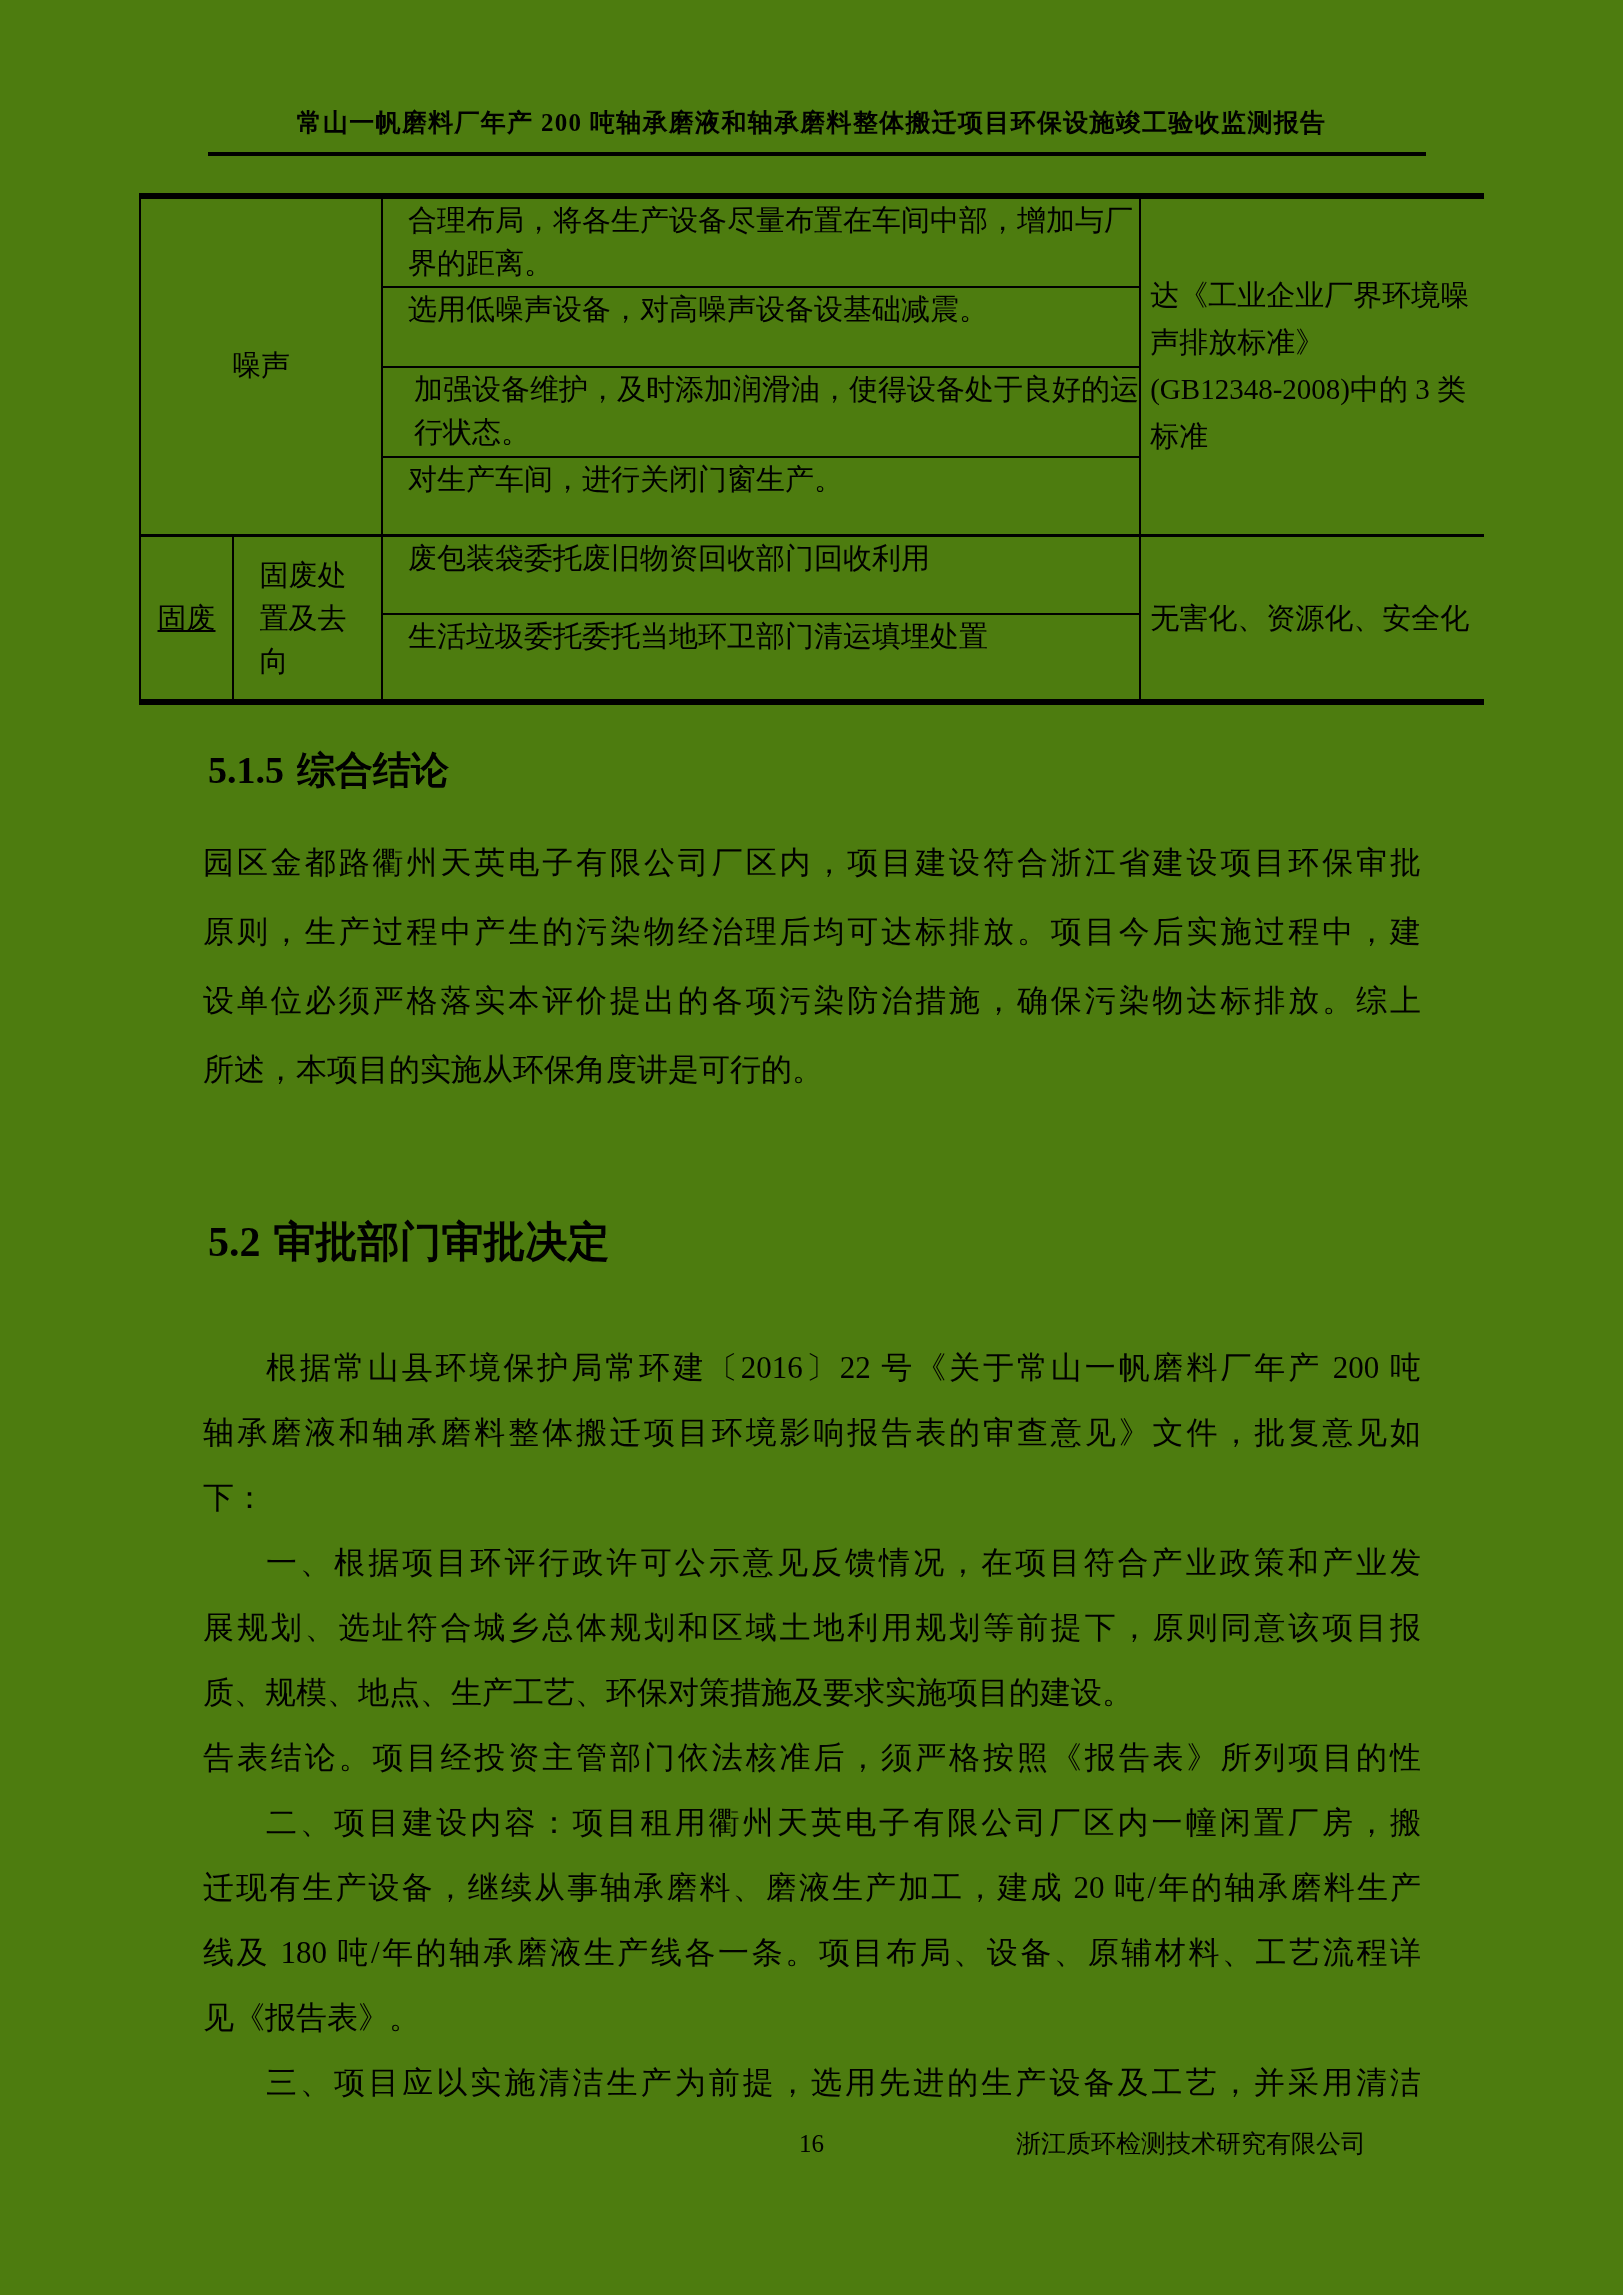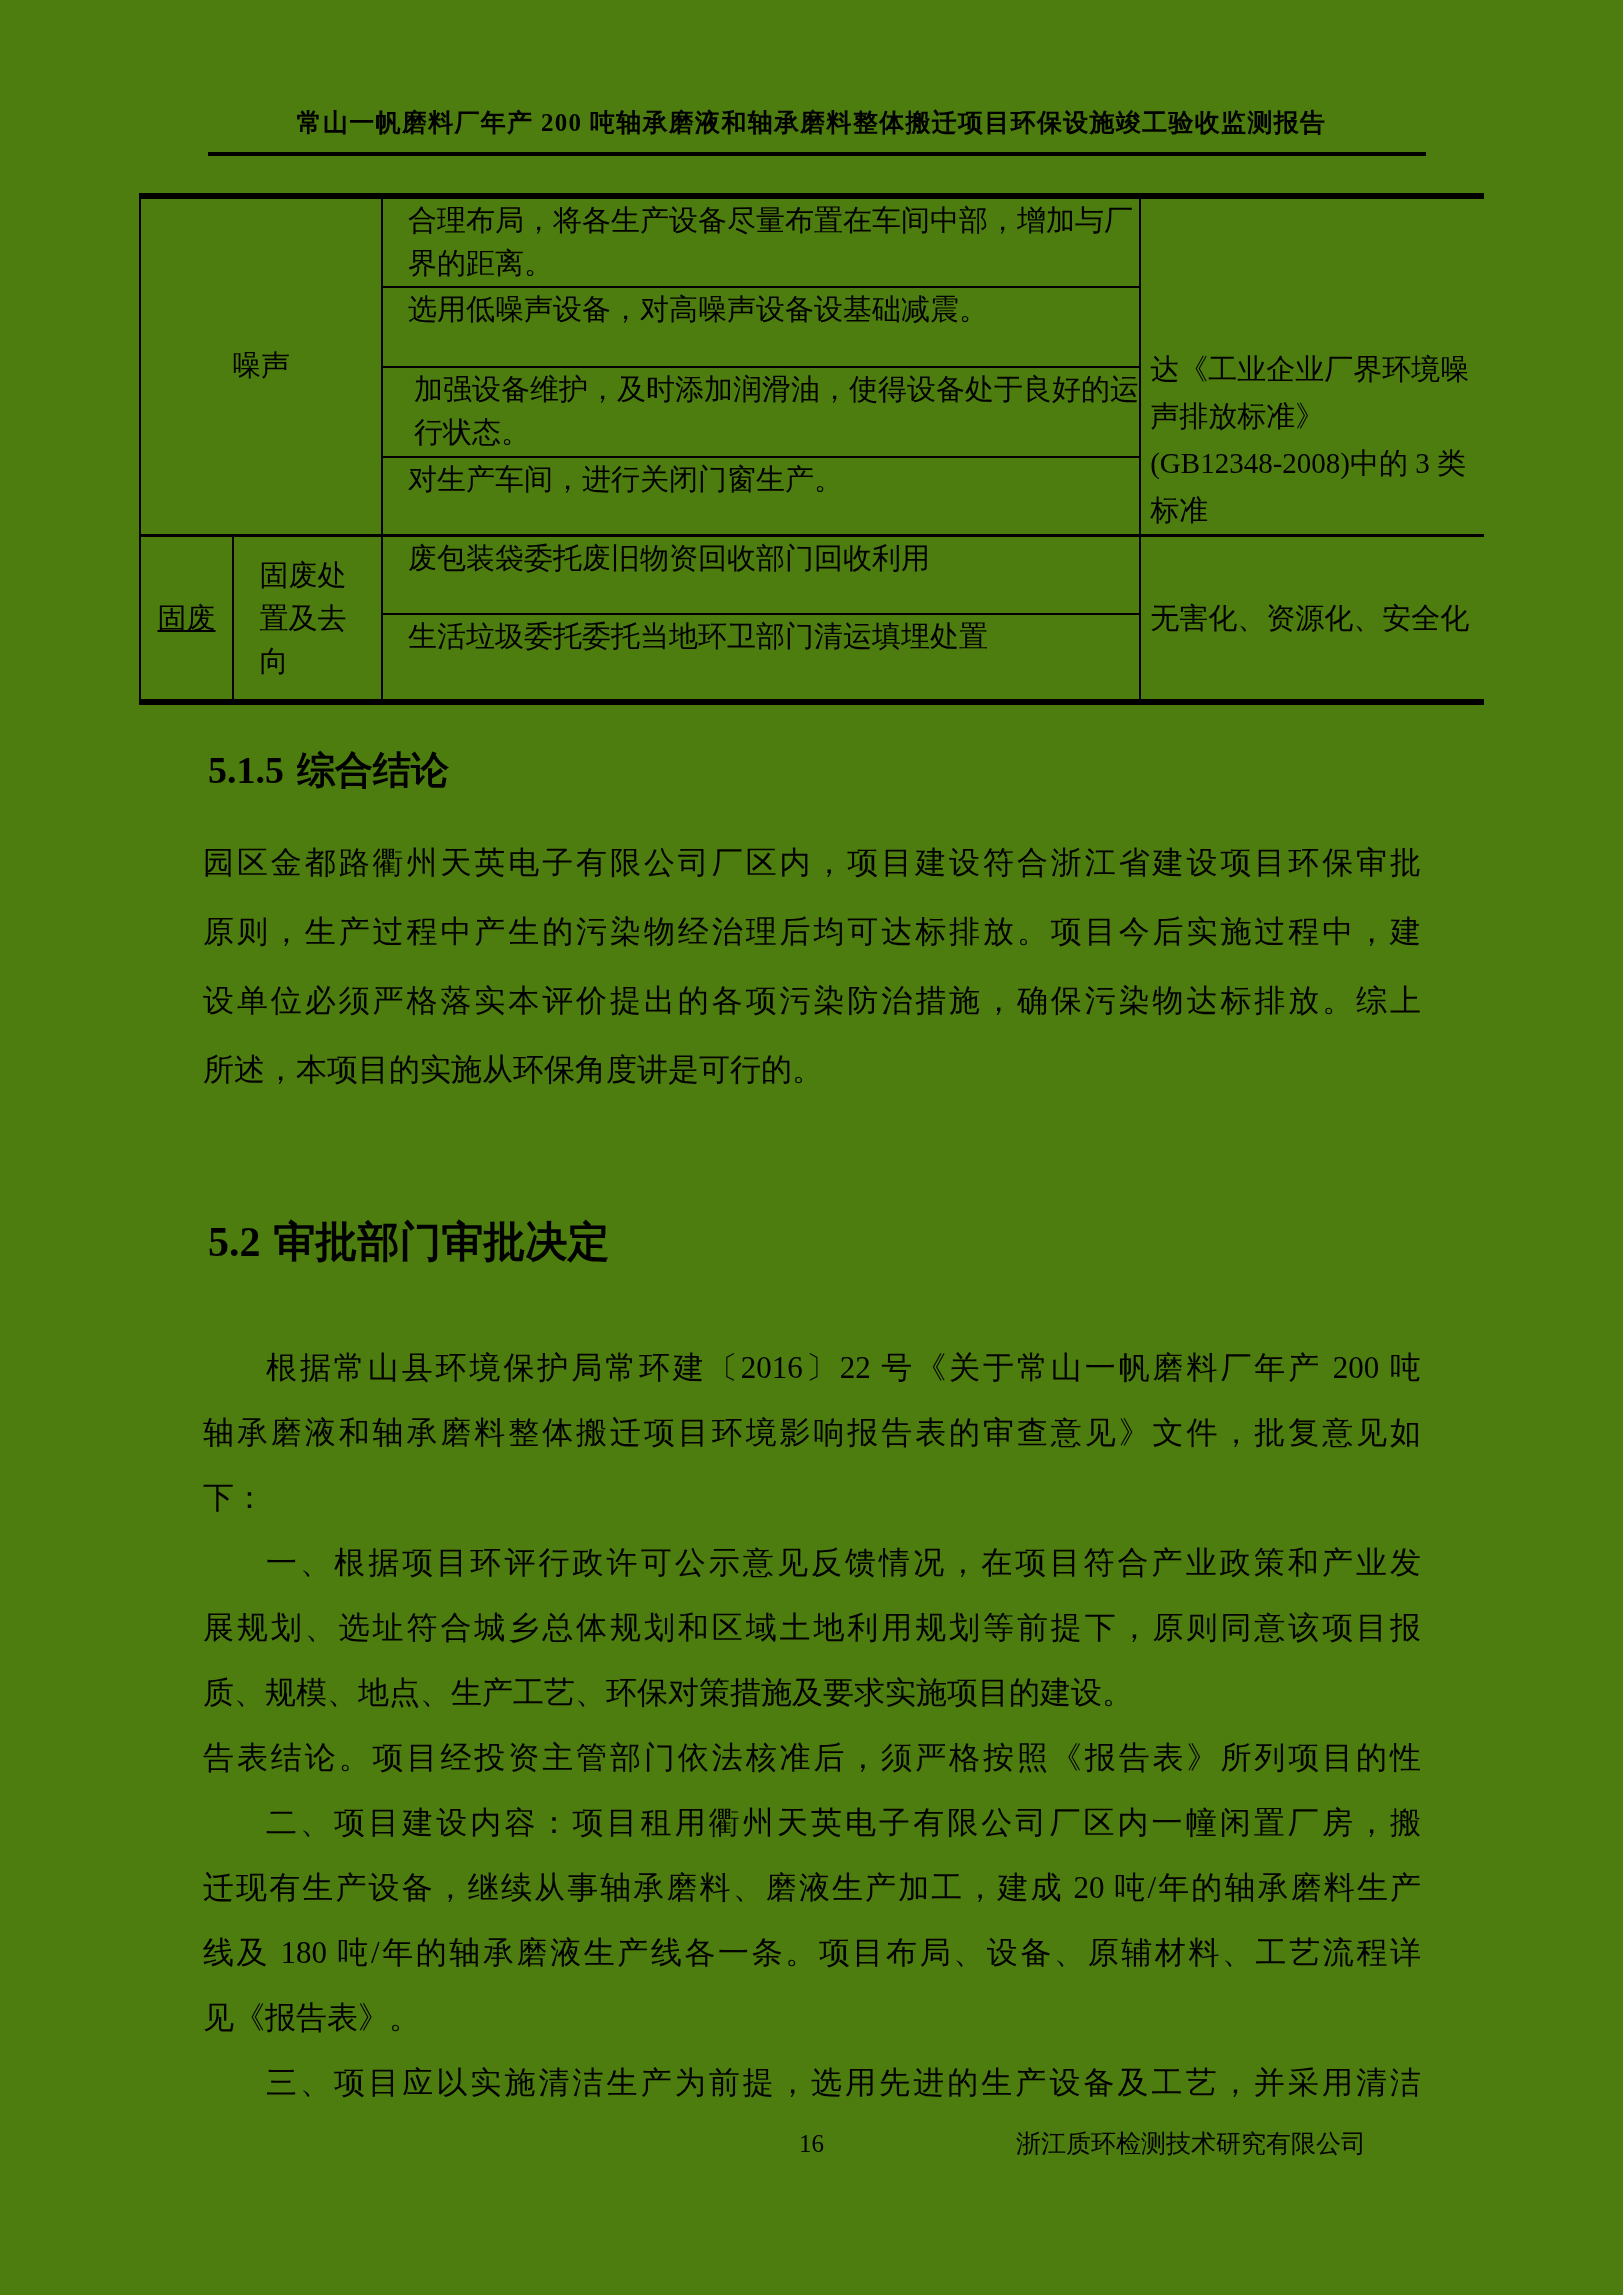--- a/index.html
+++ b/index.html
@@ -20,21 +20,21 @@
   .hdr-rule{position:absolute;top:152px;left:208px;width:1218px;height:3.9px;background:#000;}
 
   
   .tbl{position:absolute;left:139px;top:193px;width:1345px;height:512px;font-size:29px;}
   .ln{position:absolute;background:#000;}
   .cell{position:absolute;display:flex;box-sizing:border-box;}
   .v-center{align-items:center;}
   .h-center{justify-content:center;}
   .meas{left:244px;width:756px;padding-left:25px;line-height:43px;align-items:flex-start;}
   .meas .txt{width:731px;text-align:left;}
-  .std-cell{left:1002px;width:344px;top:5.2px;height:336px;flex-direction:column;justify-content:flex-end;padding-left:9.2px;line-height:47px;}
+  .std-cell{left:1002px;width:344px;top:5.2px;height:336px;flex-direction:column;justify-content:center;padding-left:9.2px;line-height:47px;}
   .res-cell{left:1002px;width:344px;top:344px;height:163px;align-items:center;padding-left:9.2px;line-height:43px;}
   .cat-inner{width:96px;text-align:left;line-height:43px;}
 
   
   .heading{position:absolute;left:208px;font-weight:bold;white-space:nowrap;text-align:right;}
   .h515{top:745px;font-size:38px;}
   .h52{top:1214px;font-size:42px;}
   .hnum{font-family:"Liberation Serif","DejaVu Serif",serif;}
   .hcn{font-family:"Liberation Sans","DejaVu Sans",sans-serif;margin-left:13px;}
 

